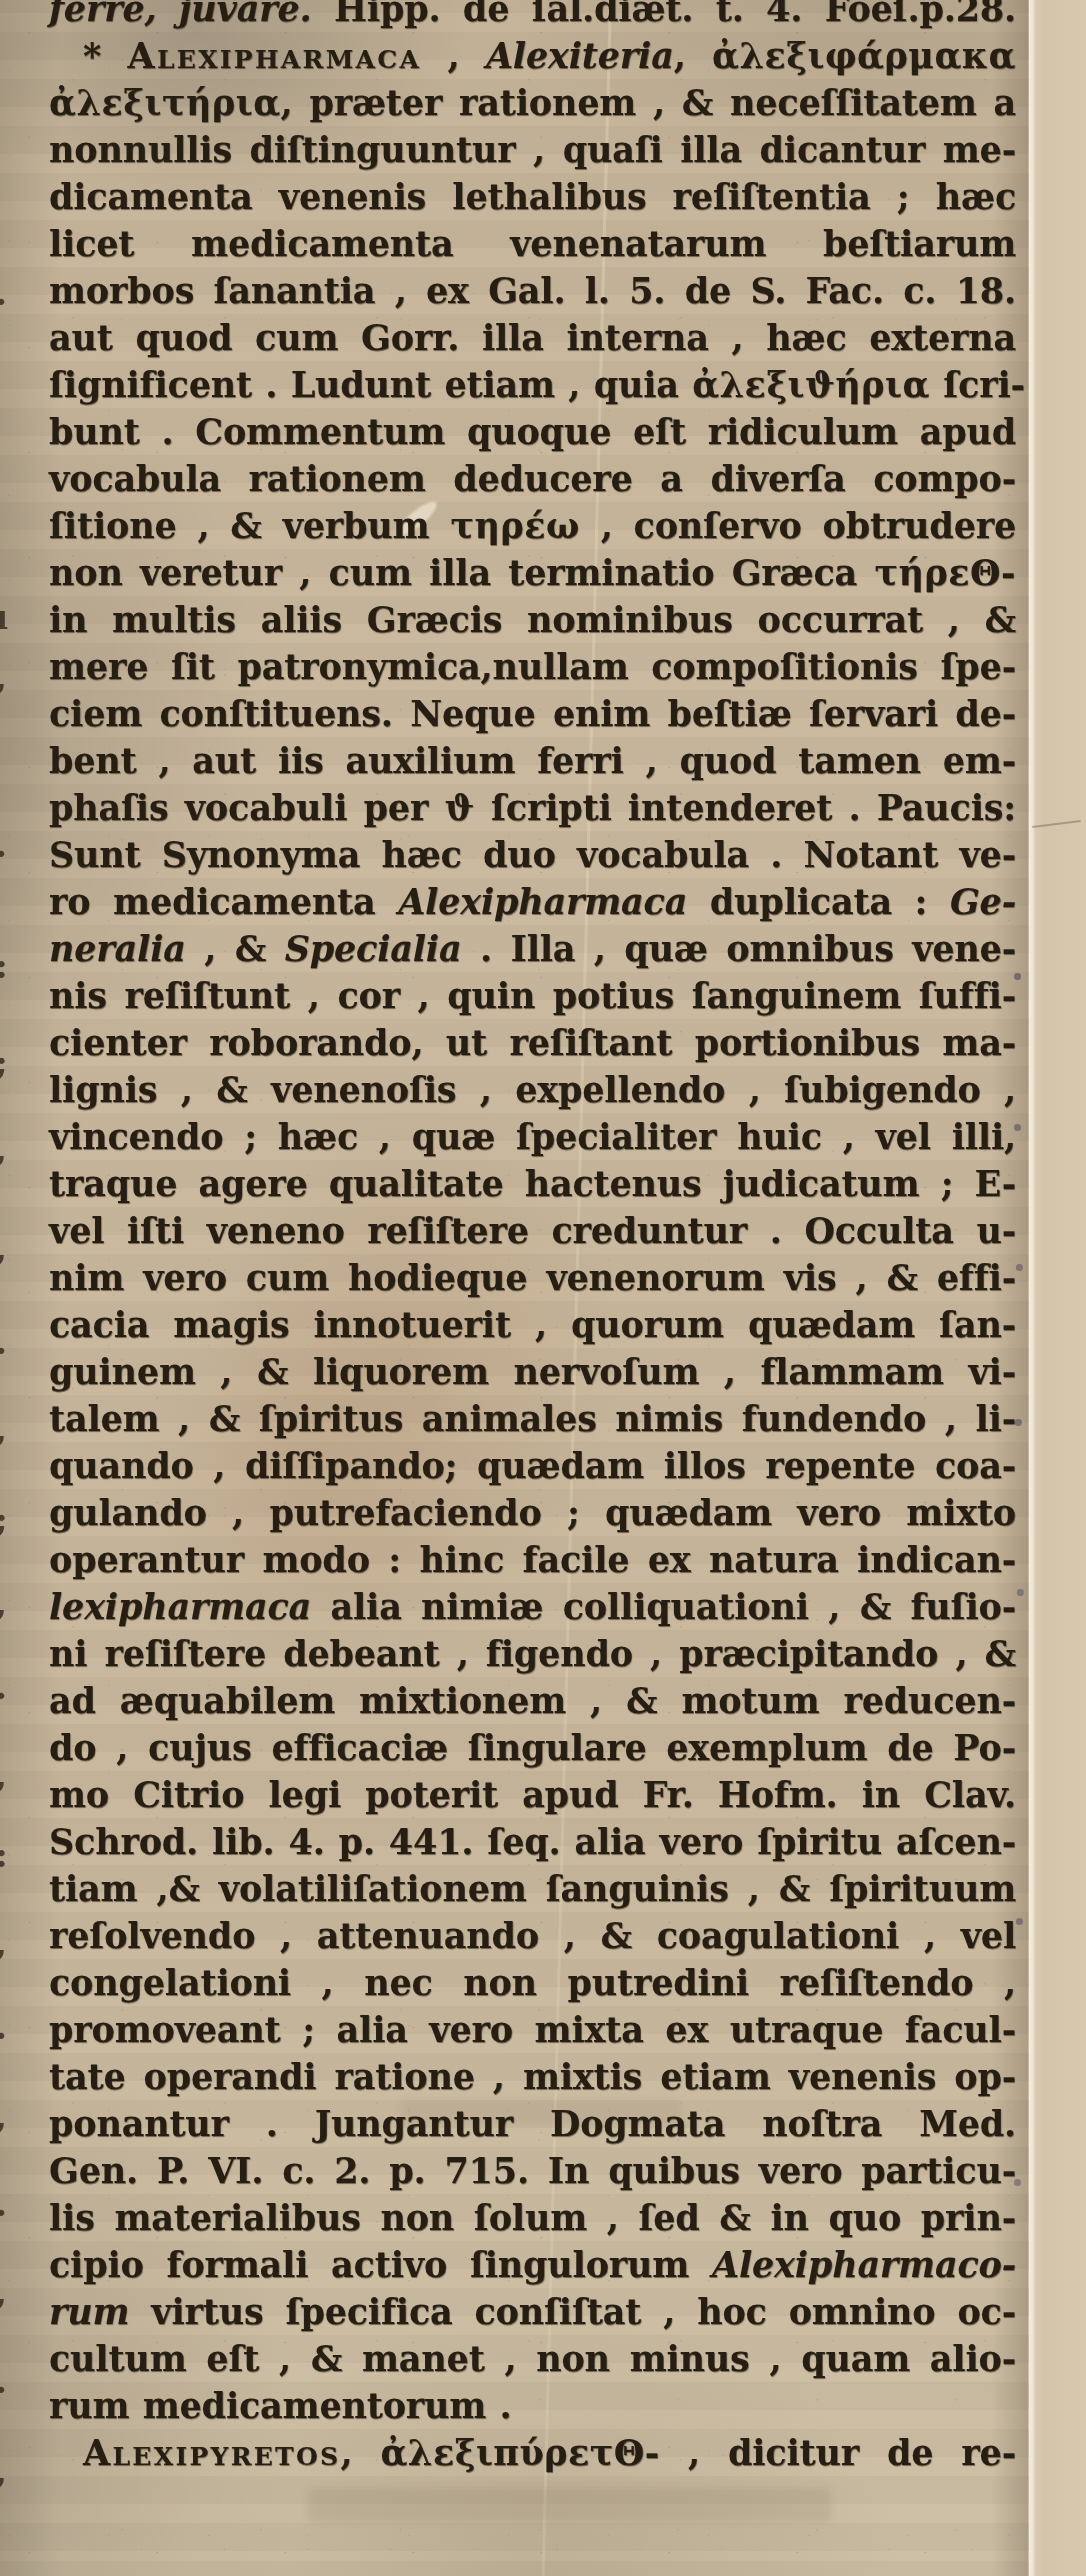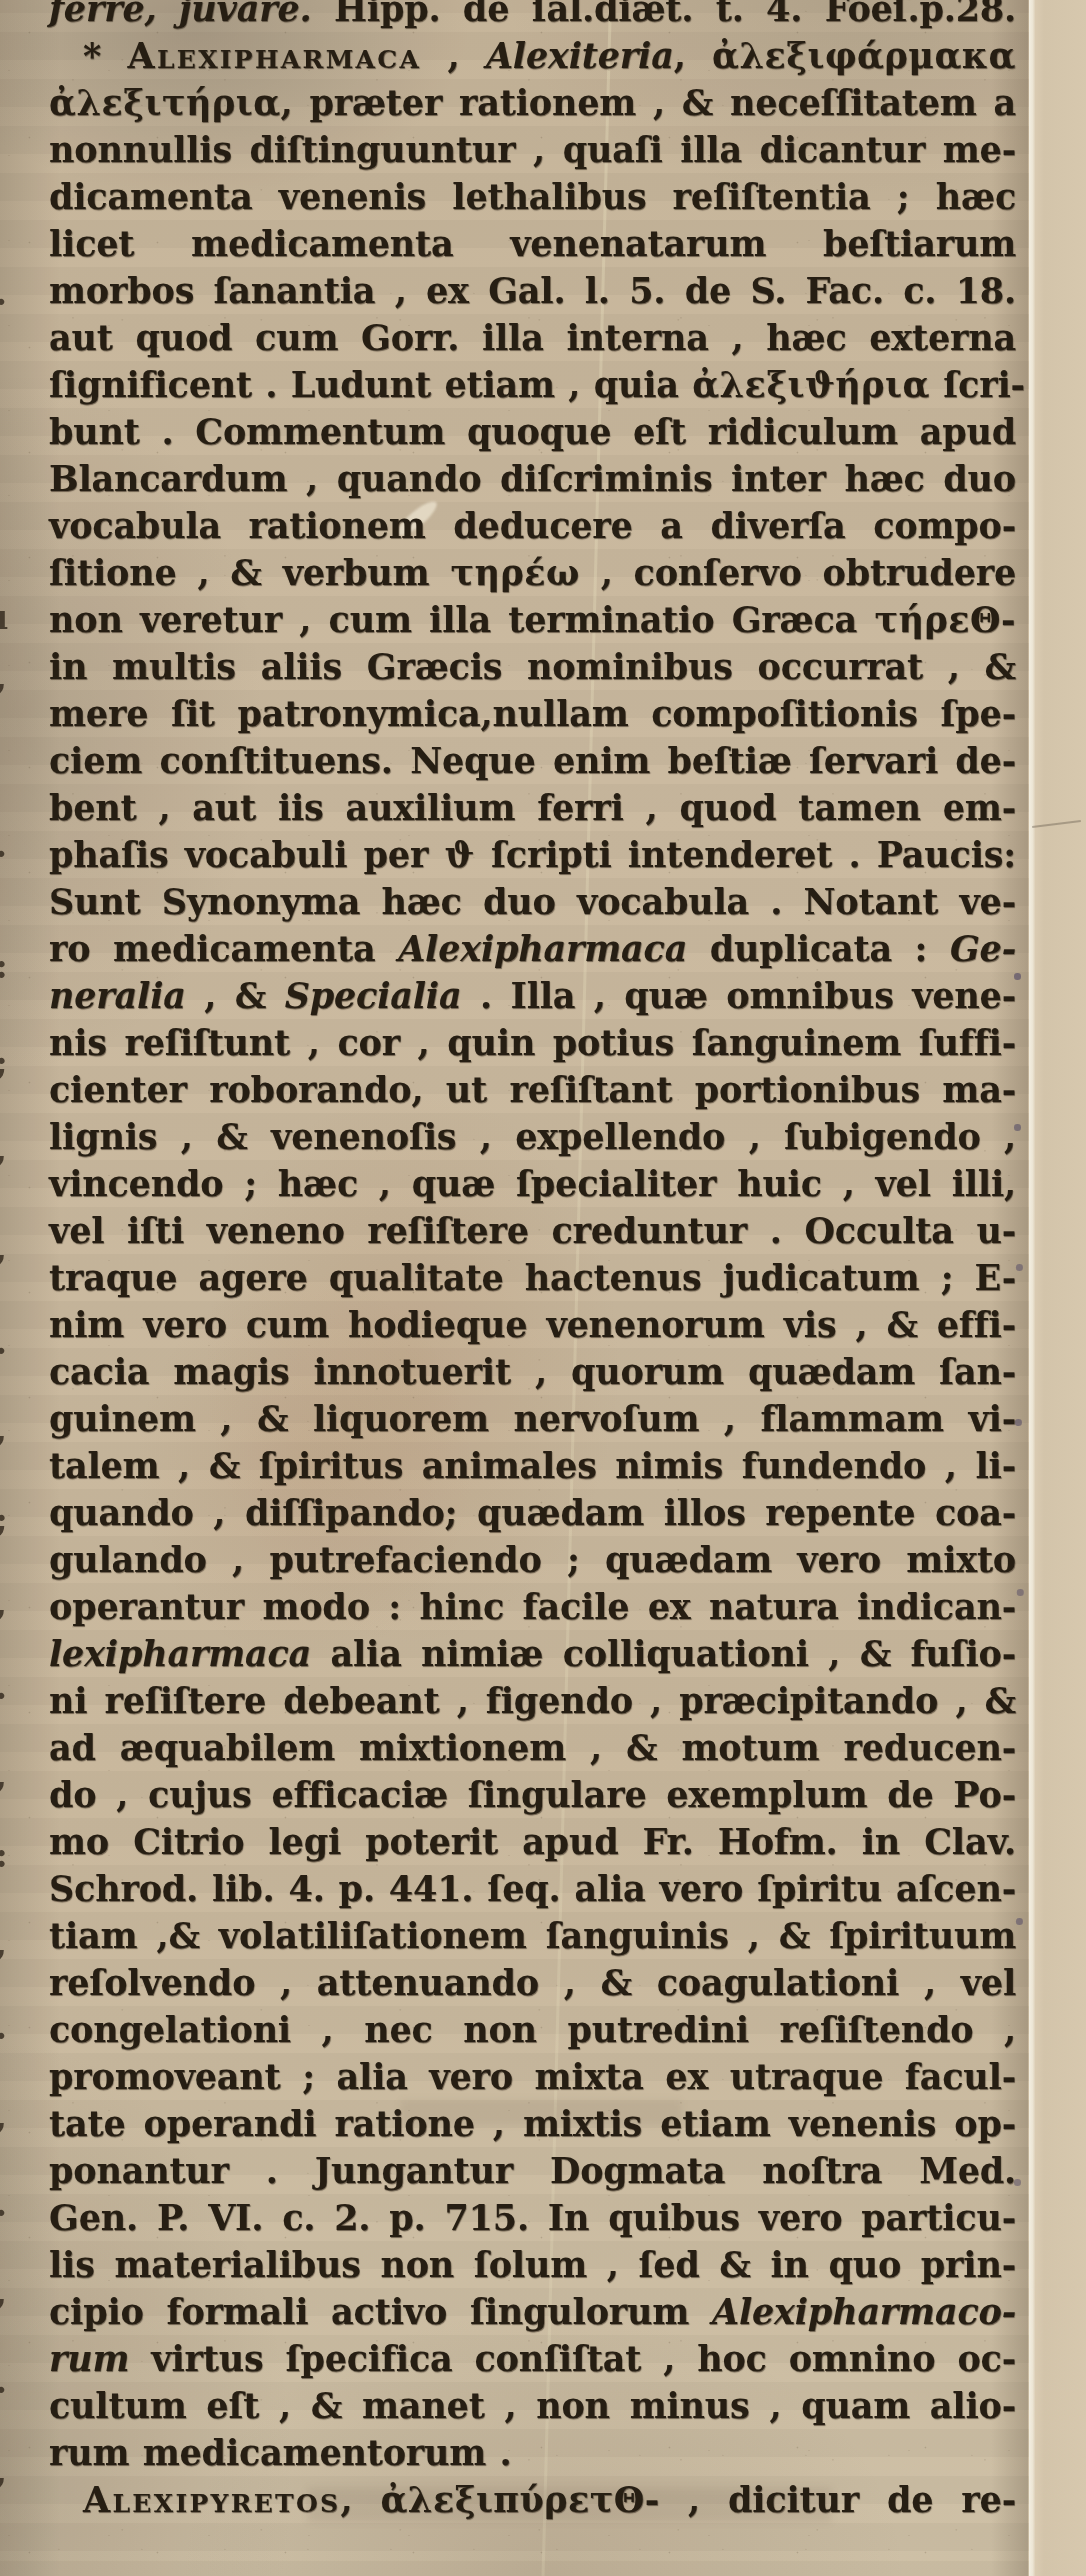--- a/index.html
+++ b/index.html
@@ -134,38 +134,37 @@
       <div class="line"><span class="s-it">ferre, juvare.</span><span class="s-rm"> Hipp. de ſal.diæt. t. 4. Foeſ.p.28.</span></div>
       <div class="line indent"><span class="s-rm">* </span><span class="s-sc">Alexipharmaca</span><span class="s-rm"> , </span><span class="s-it">Alexiteria</span><span class="s-rm">, </span><span class="s-gr">ἀλεξιφάρμακα</span></div>
       <div class="line"><span class="s-gr">ἀλεξιτήρια</span><span class="s-rm">, præter rationem , &amp; neceſſitatem a</span></div>
       <div class="line"><span class="s-rm">nonnullis diſtinguuntur , quaſi illa dicantur me-</span></div>
       <div class="line"><span class="s-rm">dicamenta venenis lethalibus reſiſtentia ; hæc</span></div>
       <div class="line"><span class="s-rm">licet medicamenta venenatarum beſtiarum</span></div>
       <div class="line"><span class="s-rm">morbos ſanantia , ex Gal. l. 5. de S. Fac. c. 18.</span></div>
       <div class="line"><span class="s-rm">aut quod cum Gorr. illa interna , hæc externa</span></div>
       <div class="line"><span class="s-rm">ſignificent . Ludunt etiam , quia </span><span class="s-gr">ἀλεξιϑήρια</span><span class="s-rm"> ſcri-</span></div>
       <div class="line"><span class="s-rm">bunt . Commentum quoque eſt ridiculum apud</span></div>
-      <div class="line"><span class="s-rm">Blancardum , quando diſcriminis inter hæc duo</span></div>
       <div class="line"><span class="s-rm">vocabula rationem deducere a diverſa compo-</span></div>
       <div class="line"><span class="s-rm">ſitione , &amp; verbum </span><span class="s-gr">τηρέω</span><span class="s-rm"> , conſervo obtrudere</span></div>
       <div class="line"><span class="s-rm">non veretur , cum illa terminatio Græca </span><span class="s-gr">τήρεΘ-</span></div>
       <div class="line"><span class="s-rm">in multis aliis Græcis nominibus occurrat , &amp;</span></div>
       <div class="line"><span class="s-rm">mere ſit patronymica,nullam compoſitionis ſpe-</span></div>
       <div class="line"><span class="s-rm">ciem conſtituens. Neque enim beſtiæ ſervari de-</span></div>
       <div class="line"><span class="s-rm">bent , aut iis auxilium ferri , quod tamen em-</span></div>
       <div class="line"><span class="s-rm">phaſis vocabuli per </span><span class="s-gr">ϑ</span><span class="s-rm"> ſcripti intenderet . Paucis:</span></div>
       <div class="line"><span class="s-rm">Sunt Synonyma hæc duo vocabula . Notant ve-</span></div>
       <div class="line"><span class="s-rm">ro medicamenta </span><span class="s-it">Alexipharmaca</span><span class="s-rm"> duplicata : </span><span class="s-it">Ge-</span></div>
       <div class="line"><span class="s-it">neralia</span><span class="s-rm"> , &amp; </span><span class="s-it">Specialia</span><span class="s-rm"> .  Illa , quæ omnibus vene-</span></div>
       <div class="line"><span class="s-rm">nis reſiſtunt , cor , quin potius ſanguinem ſuffi-</span></div>
       <div class="line"><span class="s-rm">cienter roborando, ut reſiſtant portionibus ma-</span></div>
       <div class="line"><span class="s-rm">lignis , &amp; venenoſis , expellendo , ſubigendo ,</span></div>
       <div class="line"><span class="s-rm">vincendo ; hæc , quæ ſpecialiter huic , vel illi,</span></div>
+      <div class="line"><span class="s-rm">traque agere qualitate hactenus judicatum ; E-</span></div>
       <div class="line"><span class="s-rm">vel iſti veneno reſiſtere creduntur . Occulta u-</span></div>
-      <div class="line"><span class="s-rm">traque agere qualitate hactenus judicatum ; E-</span></div>
       <div class="line"><span class="s-rm">nim vero cum hodieque venenorum vis , &amp; effi-</span></div>
       <div class="line"><span class="s-rm">cacia magis innotuerit , quorum quædam ſan-</span></div>
       <div class="line"><span class="s-rm">guinem , &amp; liquorem nervoſum , flammam vi-</span></div>
       <div class="line"><span class="s-rm">talem , &amp; ſpiritus animales nimis fundendo , li-</span></div>
       <div class="line"><span class="s-rm">quando , diſſipando; quædam illos repente coa-</span></div>
       <div class="line"><span class="s-rm">gulando , putrefaciendo ; quædam vero mixto</span></div>
       <div class="line"><span class="s-rm">operantur modo : hinc facile ex natura indican-</span></div>
       <div class="line"><span class="s-it">lexipharmaca</span><span class="s-rm"> alia nimiæ colliquationi , &amp; fuſio-</span></div>
       <div class="line"><span class="s-rm">ni reſiſtere debeant , figendo , præcipitando , &amp;</span></div>
       <div class="line"><span class="s-rm">ad æquabilem mixtionem , &amp; motum reducen-</span></div>

